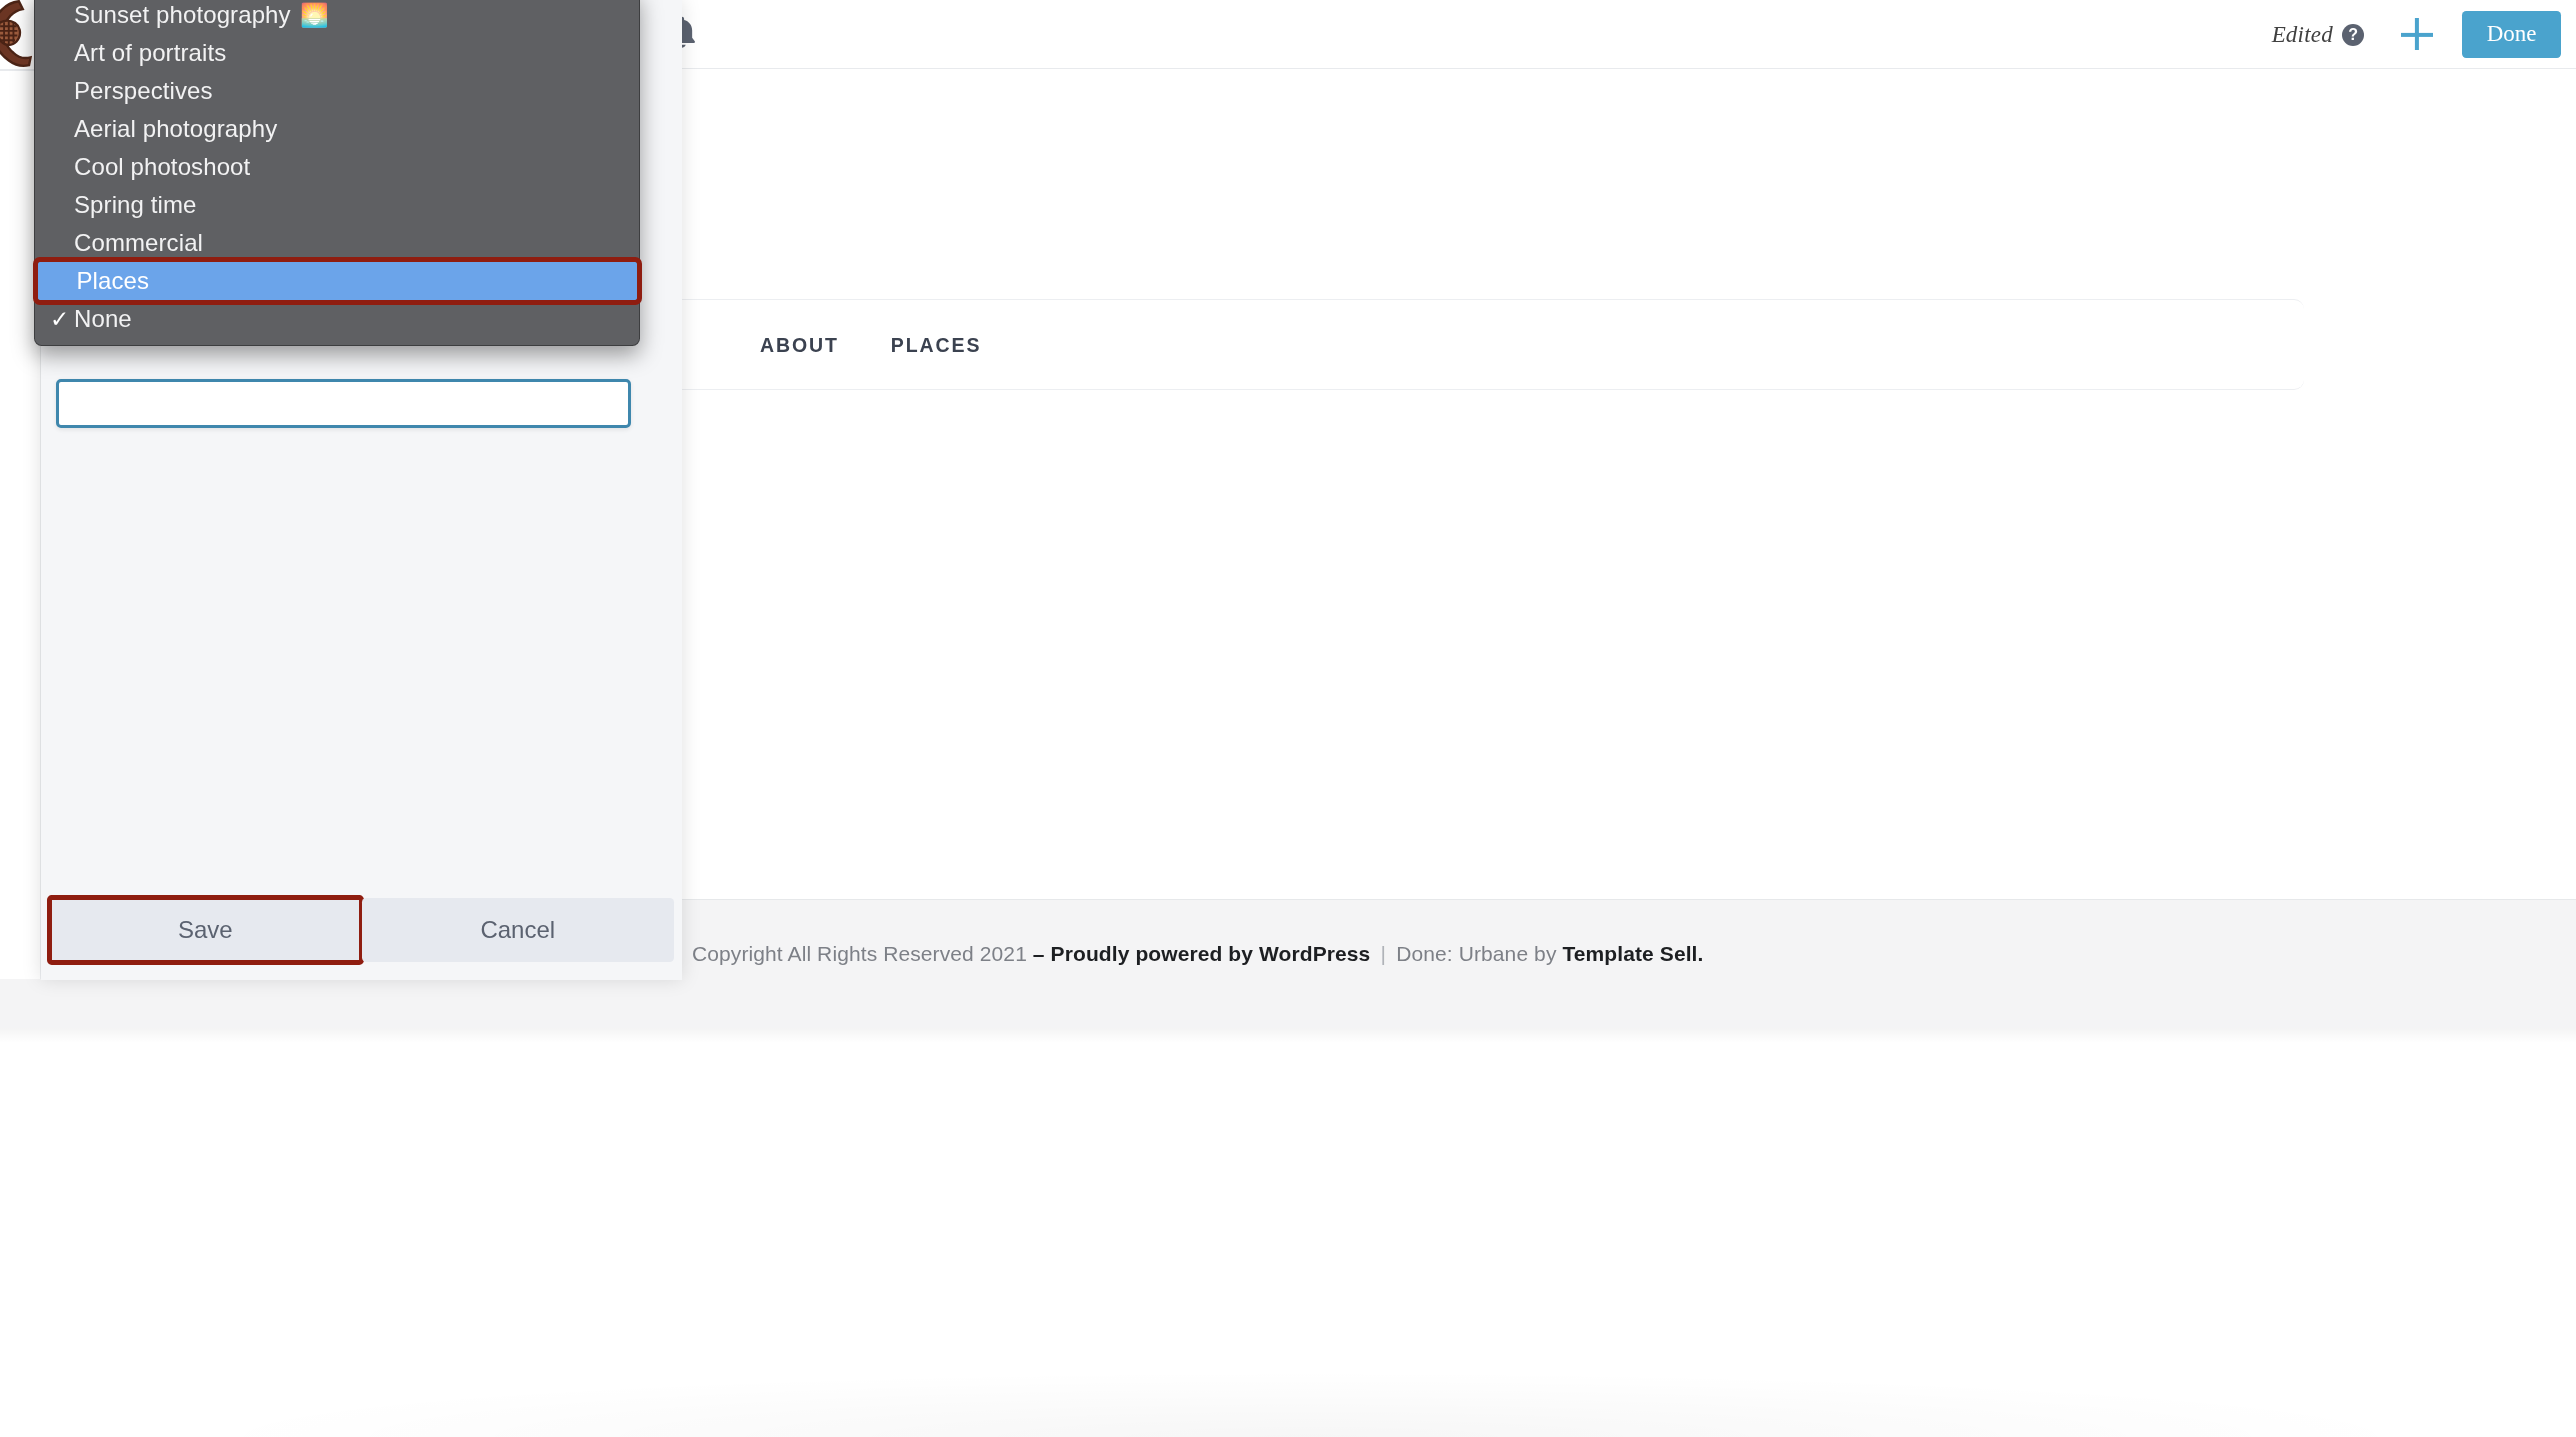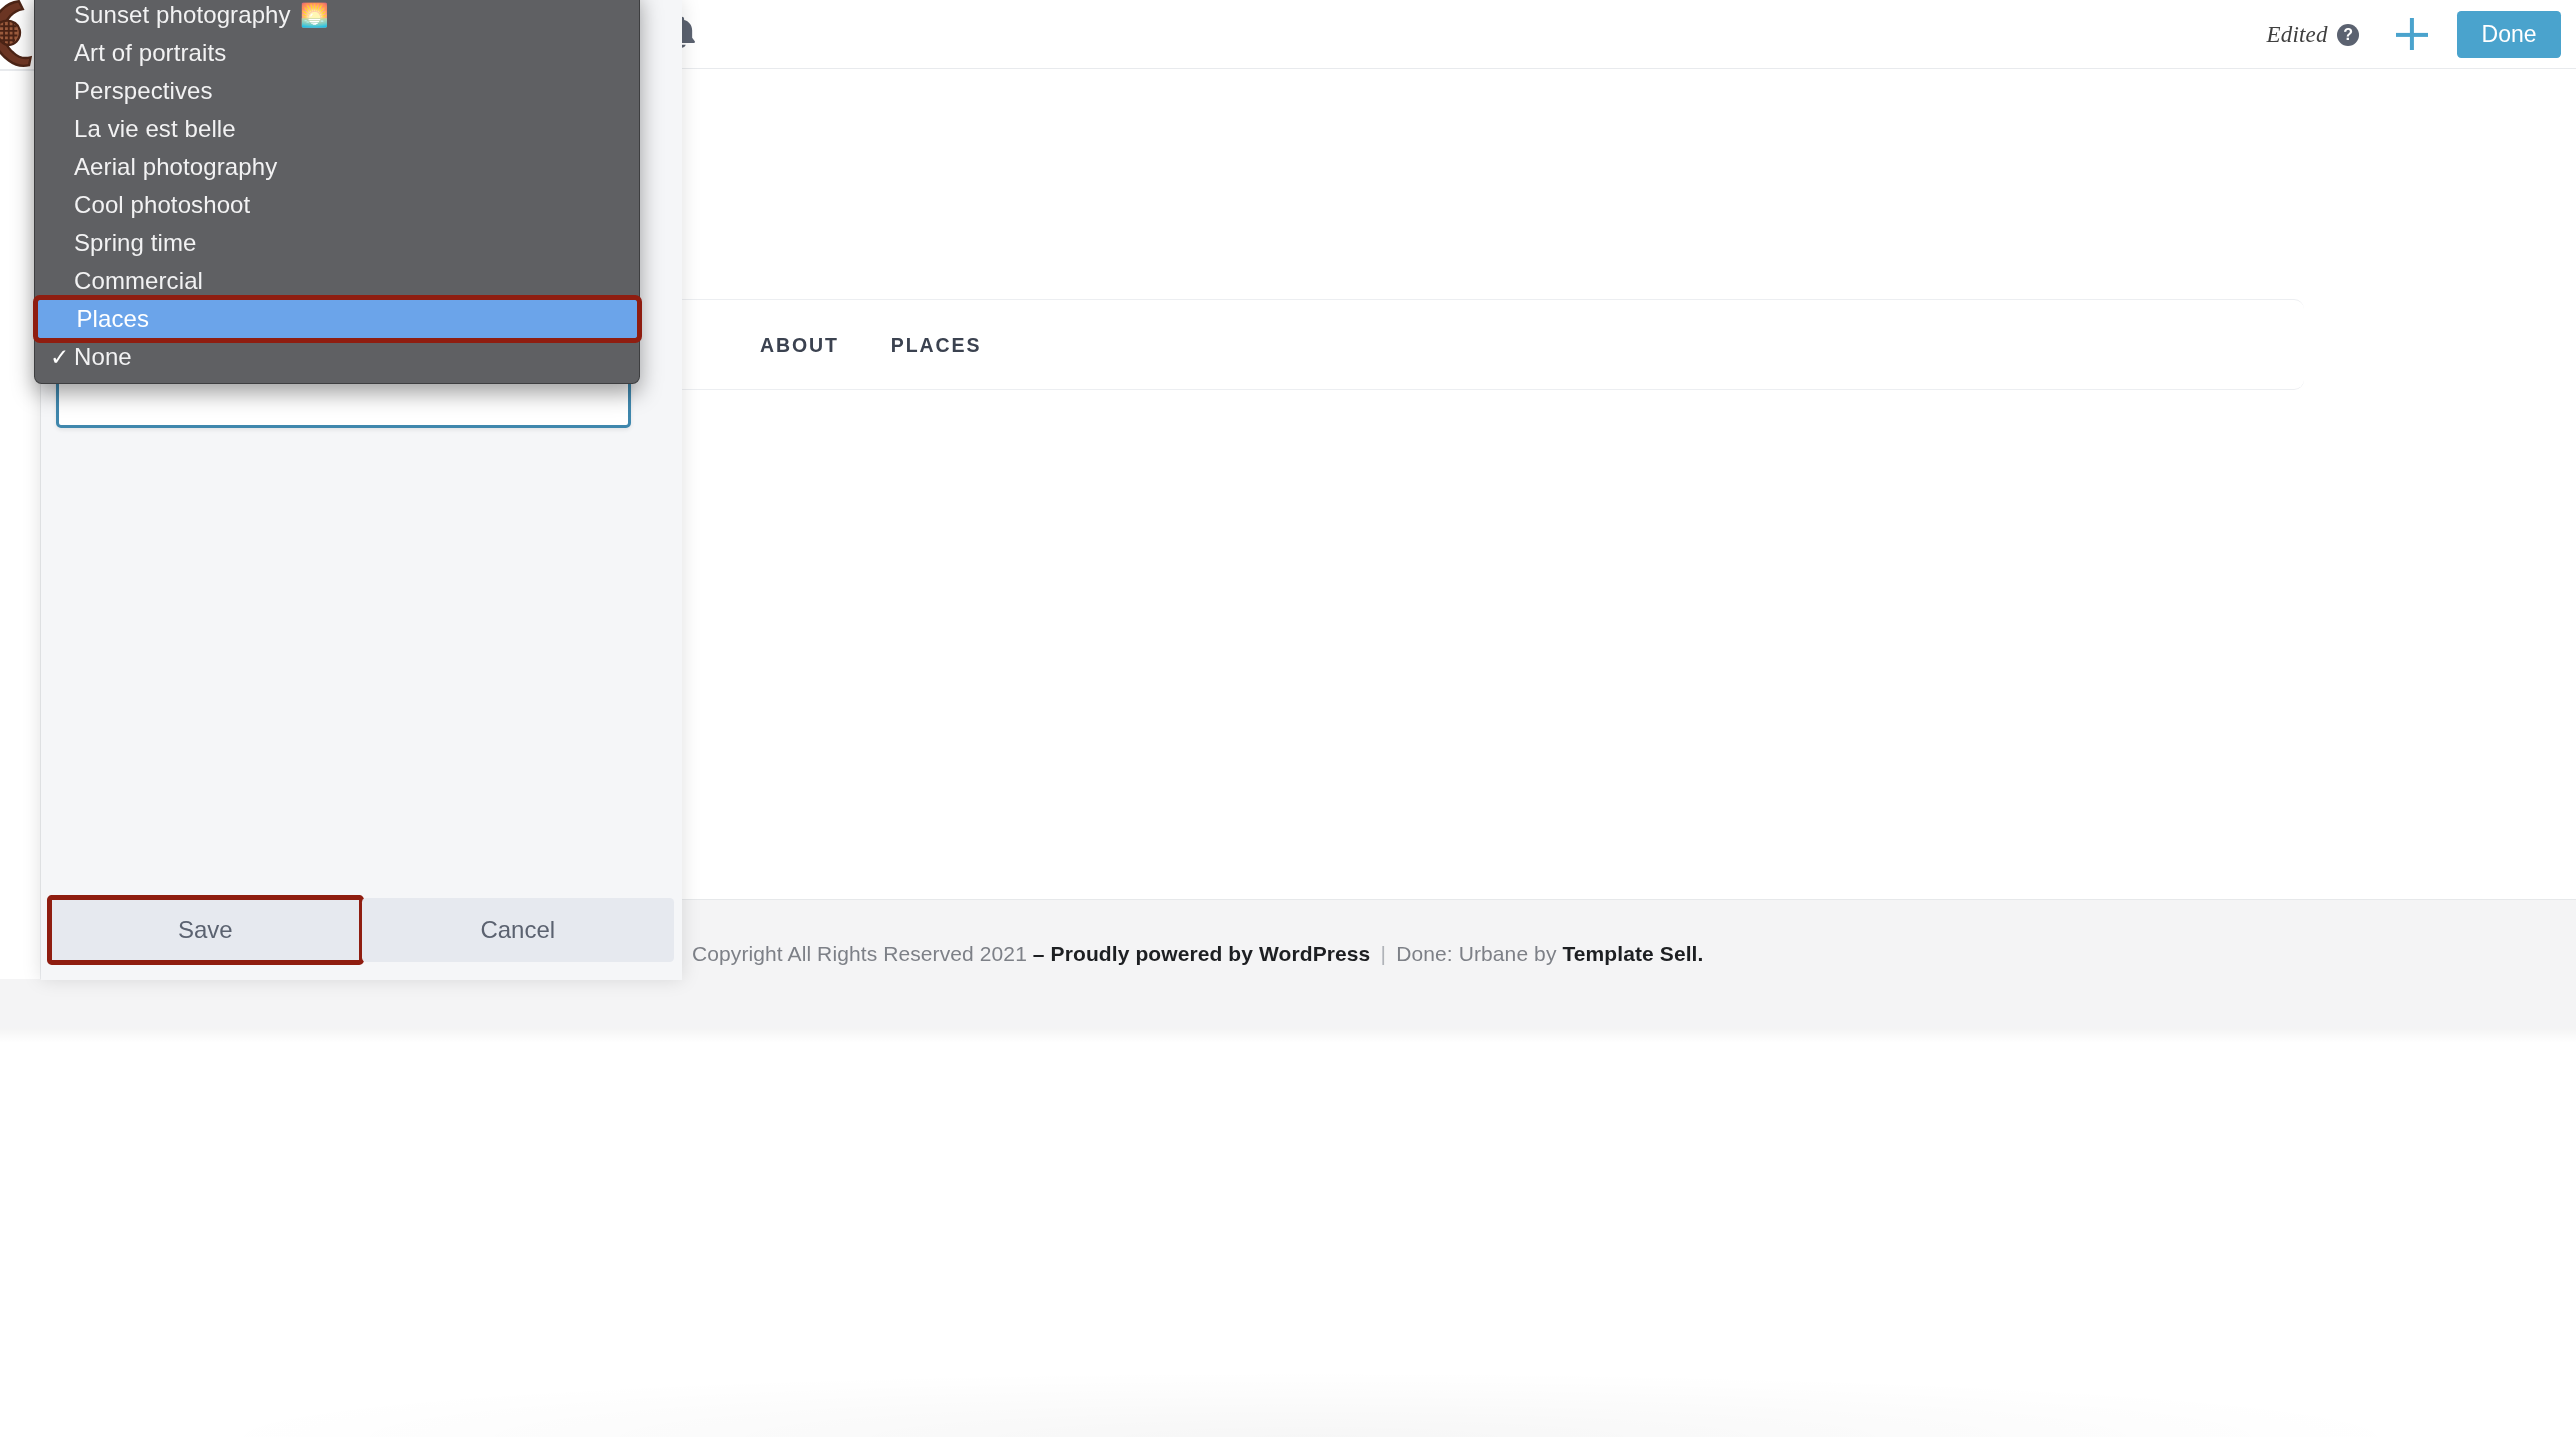--- a/index.html
+++ b/index.html
@@ -111,21 +111,21 @@
     height: 4.2px; width: 32px;
     transform: translateY(-50%);
   }
 
   .done-btn {
     background: #4aa3cd;
     color: #ffffff;
     border: none;
     border-radius: 4.2px;
     font-size: 23px;
-    font-family: Liberation Sans, sans-serif;
+    font-family: Liberation Serif, serif;
     padding: 11px 24.5px 12.7px 24.5px;
     cursor: pointer;
     line-height: 1.05;
   }
 
   
   .site-header-blank {
     position: absolute;
     left: 0; top: 69px;
     width: 2576px;
@@ -450,23 +450,20 @@
   <div class="select-popup" id="select-popup">
       <div class="select-option">
         <span>Sunset photography</span>
         <span class="emoji">🌅</span>
       </div>
       <div class="select-option">
         <span>Art of portraits</span>
       </div>
       <div class="select-option">
         <span>Perspectives</span>
-      </div>
-      <div class="select-option">
-        <span>La vie est belle</span>
       </div>
       <div class="select-option">
         <span>Aerial photography</span>
       </div>
       <div class="select-option">
         <span>Cool photoshoot</span>
       </div>
       <div class="select-option">
         <span>Spring time</span>
       </div>

